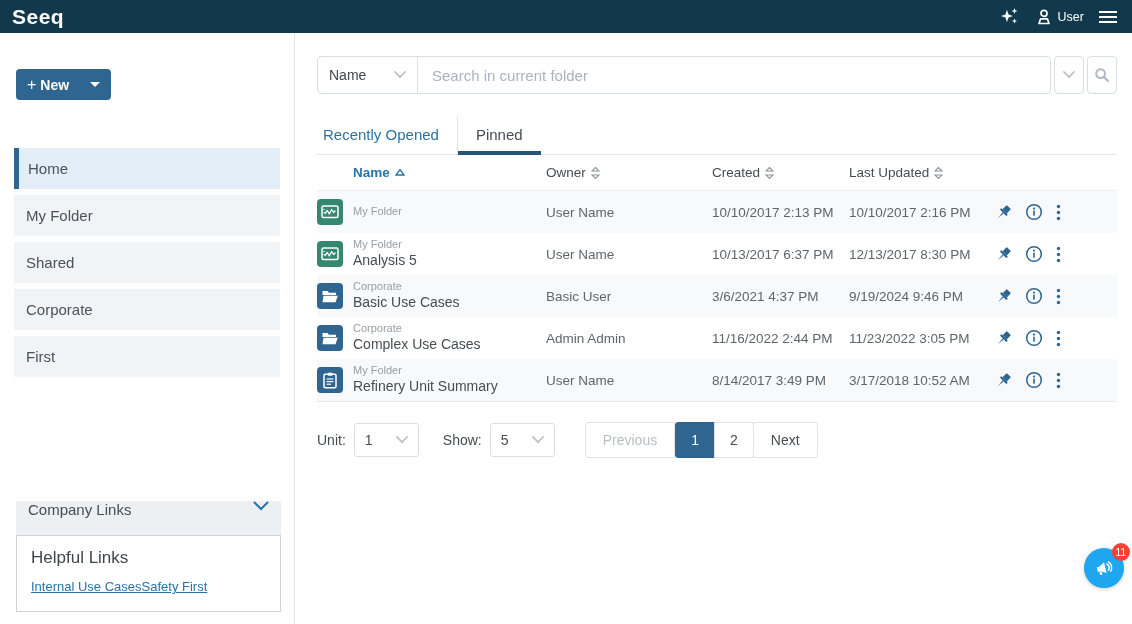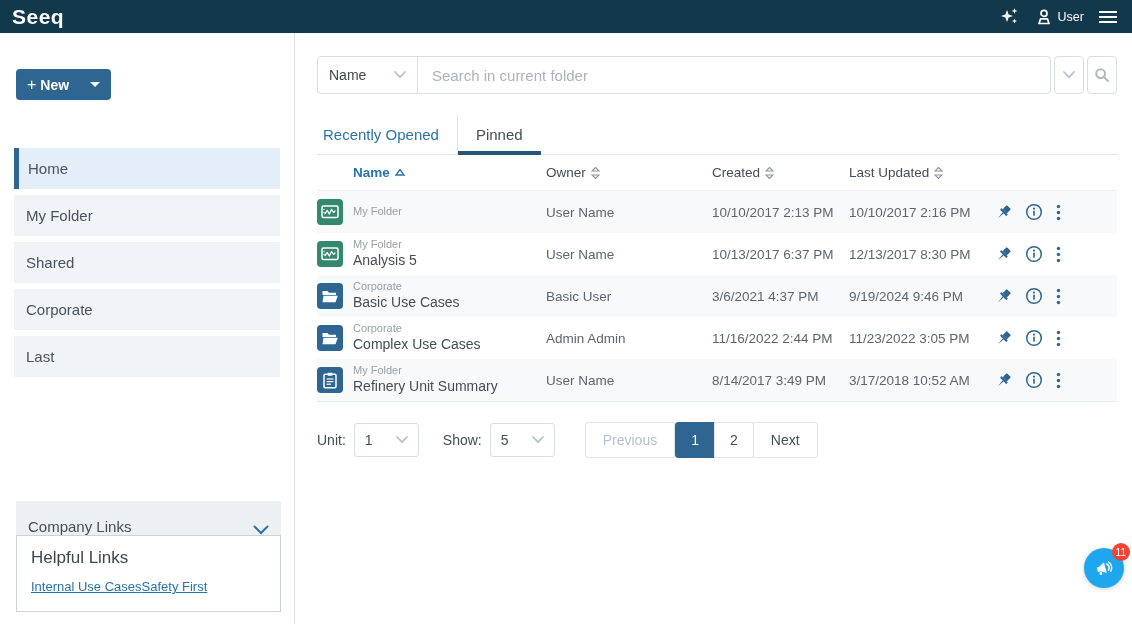--- a/index.html
+++ b/index.html
@@ -22,21 +22,21 @@
   .new-btn { margin-left:16px; width:95px; height:31px; background:var(--accent,#2e6591); border:none; border-radius:4px; color:#fff; display:flex; align-items:center; justify-content:space-between; padding:0 11px; font-size:14px; font-weight:700; cursor:pointer; }
   .new-btn .plus { font-size:16px; font-weight:400; margin-right:4px; }
   .new-btn .lbl { flex:1; text-align:left; }
   .caret-down { width:0; height:0; border-left:5px solid transparent; border-right:5px solid transparent; border-top:5px solid #fff; }
 
   .nav-list { margin-top:31px; }
   .nav-item { height:41px; margin:0 14px 6px 14px; background:#f1f4f6; display:flex; align-items:center; padding-left:12px; font-size:15px; color:#4a525a; cursor:pointer; }
   .nav-item.active { background:#e4eef8; border-left:5px solid var(--accent,#2e6591); padding-left:9px;margin-top:48px; }
 
   .company { position:absolute; left:16px; right:13px; bottom:12px; }
-  .company-header { height:34px; background:#edf0f3; display:flex; align-items:flex-end; justify-content:space-between; padding:0 12px; font-size:15px; color:#444e57; cursor:pointer; }
+  .company-header { height:34px; background:#edf0f3; display:flex; align-items:flex-start; justify-content:space-between; padding:0 12px; font-size:15px; color:#444e57; cursor:pointer; }
   .company-panel { border:1px solid #ccd2d8; background:#fff; padding:12px 14px 10px 14px; }
   .company-panel h3 { font-size:17px; font-weight:400; color:#3f474e; margin-bottom:9px; }
   .company-panel a { display:inline-block; color:var(--link,#2874a6); font-size:13px; text-decoration:underline; margin-bottom:7px; cursor:pointer; }
   .company-panel a + br { display:none; }
 
   
   .search-row { display:flex; height:38px; }
   .search-group { display:flex; flex:1; border:1px solid #d8dee3; border-radius:4px; background:#fff; }
   .field-select { width:100px; min-width:100px; display:flex; align-items:center; justify-content:space-between; padding:0 11px; border-right:1px solid #dde2e6; font-size:14px; color:#3f4750; cursor:pointer; }
   .search-input { flex:1; border:none; outline:none; padding:0 14px; font-size:15px; color:#4c1d95; background:transparent; border-radius:0 4px 4px 0; }
@@ -131,21 +131,21 @@
         <div class="nav-item">
     <span>My Folder</span>
   </div>
         <div class="nav-item">
     <span>Shared</span>
   </div>
         <div class="nav-item">
     <span>Corporate</span>
   </div>
         <div class="nav-item">
-    <span>Last</span>
+    <span>First</span>
   </div>
       </div>
 
     <div class="company">
       <div class="company-header">
         <span>Company Links</span>
         <svg width="16" height="10" viewBox="0 0 16 10">
           <path d="M1.5 1.5 L8 8 L14.5 1.5" fill="none" stroke="#2874a6" stroke-width="2" stroke-linecap="round"></path>
         </svg>
       </div>

